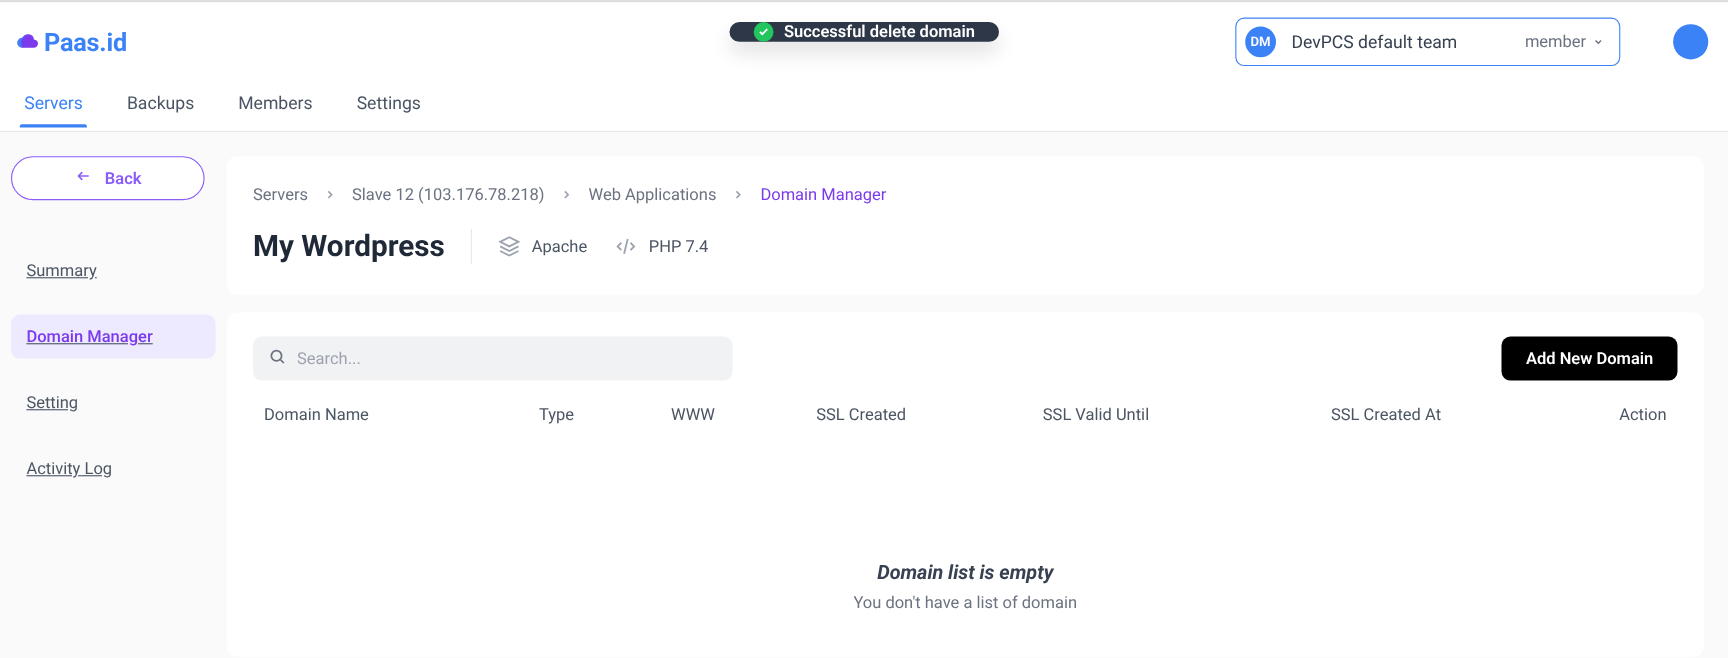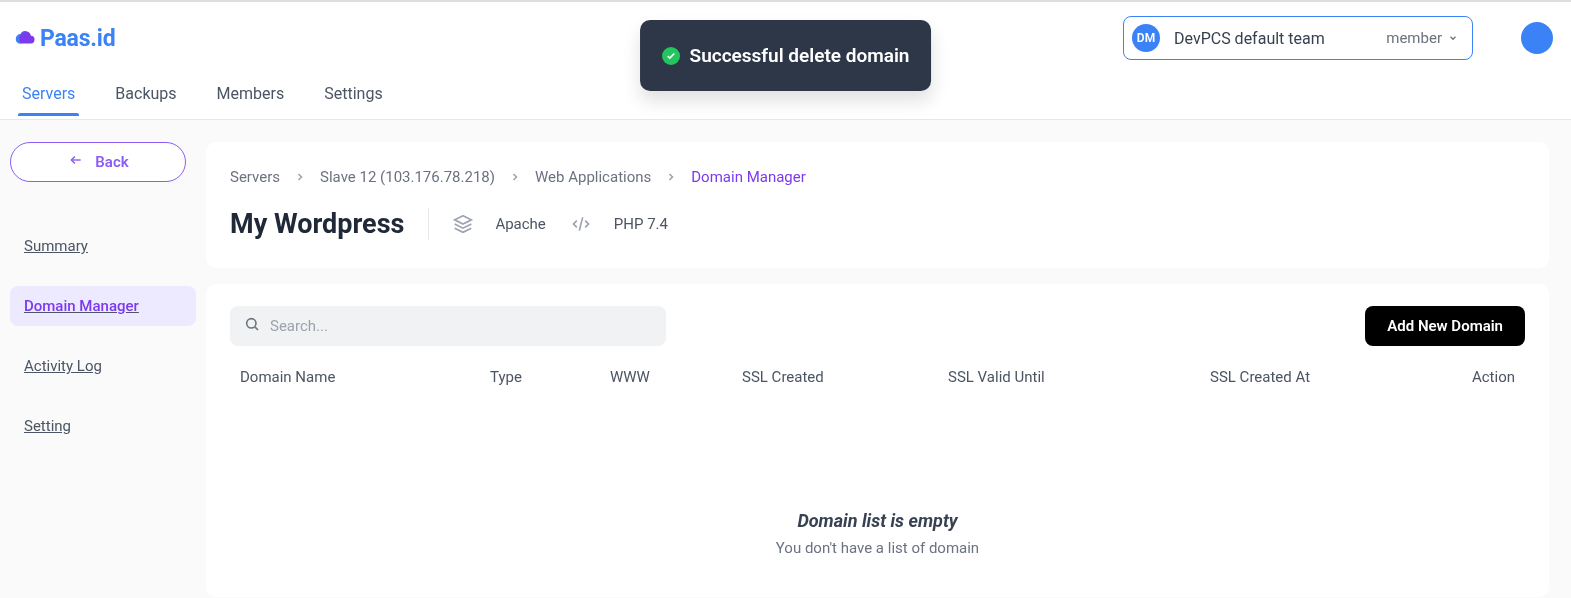--- a/index.html
+++ b/index.html
@@ -2,21 +2,21 @@
 <html><head>
 <meta charset="utf-8">
 <style>
 * { margin: 0; padding: 0; box-sizing: border-box; font-family: -apple-system, BlinkMacSystemFont, "Segoe UI", Roboto, Helvetica, Arial, sans-serif; }
 body { background: #fafafb; color: #4a5568; width: 1571px; height: 598px; overflow: hidden; }
 
 .topbar { background: #fff; height: 74px; display: flex; align-items: center; padding: 0 18px 0 14px; position: relative; border-top: 2px solid #ddd; }
 .logo { display: flex; align-items: center; gap: 4px; font-weight: 700; font-size: 23px; color: #3b82f6; letter-spacing: -0.2px; }
 .logo-cloud { width: 22px; height: 22px; position: relative; }
 .logo-cloud svg { display: block; }
-.toast { position: absolute; left: 50%; transform: translateX(-50%); top: 18px; background: #2d3748; color: #fff; font-weight: 600; font-size: 19px; border-radius: 10px; padding: 24px 22px; display: flex; align-items: center; gap: 10px; box-shadow: 0 10px 18px rgba(0,0,0,.12); }
+.toast { position: absolute; left: 50%; transform: translateX(-50%); top: 18px; background: #2d3748; color: #fff; font-weight: 600; font-size: 15px; border-radius: 10px; padding: 0 22px; display: flex; align-items: center; gap: 10px; box-shadow: 0 10px 18px rgba(0,0,0,.12); }
 .toast-check { width: 18px; height: 18px; border-radius: 50%; background: #22c55e; display: grid; place-items: center; }
 .toast-check svg { width: 10px; height: 10px; }
 .team-selector { margin-left: auto; display: flex; align-items: center; gap: 14px; border: 1px solid #3b82f6; border-radius: 8px; padding: 7px 14px 7px 8px; min-width: 350px; cursor: pointer; text-align: center; }
 .team-badge { width: 28px; height: 28px; border-radius: 50%; background: #3b82f6; color: #fff; font-weight: 600; font-size: 12px; display: grid; place-items: center; }
 .team-name { font-size: 16px; color: #374151; }
 .team-role { margin-left: auto; font-size: 15px; color: #6b7280; display: flex; align-items: center; gap: 6px; }
 .avatar { width: 32px; height: 32px; border-radius: 50%; background: #3b82f6; margin-left: 48px; cursor: pointer; }
 
 .tabs { background: #fff; border-bottom: 1px solid #e5e7eb; padding: 0 18px; display: flex; gap: 32px; height: 46px; align-items: flex-start; }
 .tab { padding: 10px 4px 13px; font-size: 16px; color: #4b5563; cursor: pointer; position: relative; }
@@ -33,21 +33,21 @@
 .content { flex: 1; padding: 22px 22px 0 0; display: flex; flex-direction: column; gap: 16px; }
 .card { background: #fff; border-radius: 10px; }
 .card-header { padding: 26px 24px 28px; }
 .breadcrumbs { display: flex; align-items: center; gap: 14px; font-size: 15px; color: #6b7280; }
 .breadcrumbs .crumb { cursor: pointer; }
 .breadcrumbs .crumb.current { color: #7c3aed; }
 .crumb-sep svg { width: 12px; height: 12px; display: block; }
 .title-row { display: flex; align-items: center; gap: 24px; margin-top: 22px; }
 .page-title { font-size: 27px; font-weight: 700; color: #1f2937; }
 .divider-v { width: 1px; height: 32px; background: #e5e7eb; }
-.meta-item { display: flex; align-items: center; gap: 22px; color: #4b5563; font-size: 15px; }
+.meta-item { display: flex; align-items: center; gap: 10px; color: #4b5563; font-size: 15px; }
 .meta-icon { color: #9ca3af; }
 .meta-icon svg { display: block; }
 
 .card-body { padding: 22px 24px 40px; }
 .toolbar-row { display: flex; align-items: flex-start; justify-content: space-between; margin-bottom: 22px; }
 .search-wrap { background: #f1f2f4; border-radius: 8px; height: 40px; width: 436px; display: flex; align-items: center; padding: 0 14px; gap: 10px; }
 .search-wrap input { border: none; background: transparent; outline: none; font-size: 15px; color: #4b5563; flex: 1; }
 .search-wrap input::placeholder { color: #9ca3af; }
 .search-wrap svg { width: 16px; height: 16px; color: #6b7280; }
 .add-btn { background: #000000; color: #fff; font-weight: 600; font-size: 15px; border: none; border-radius: 8px; height: 40px; padding: 0 22px; cursor: pointer; }
@@ -120,22 +120,22 @@
         <svg viewBox="0 0 24 24" width="18" height="14" fill="none" stroke="currentColor" stroke-width="2.4">
             <line x1="20" y1="12" x2="4" y2="12"></line>
             <polyline points="10 18 4 12 10 6"></polyline>
           </svg>
       </span>
       <span>Back</span>
     </button>
     <ul class="side-nav">
       <li class="side-item">Summary</li>
       <li class="side-item active">Domain Manager</li>
+      <li class="side-item">Setting</li>
       <li class="side-item">Activity Log</li>
-      <li class="side-item">Setting</li>
     </ul>
   </aside>
 
   <main class="content">
     <div class="card">
       <div class="card-header">
         <div class="breadcrumbs">
           <span class="crumb">Servers</span>
           <span class="crumb-sep">
               <svg viewBox="0 0 24 24" fill="none" stroke="#9ca3af" stroke-width="3">

